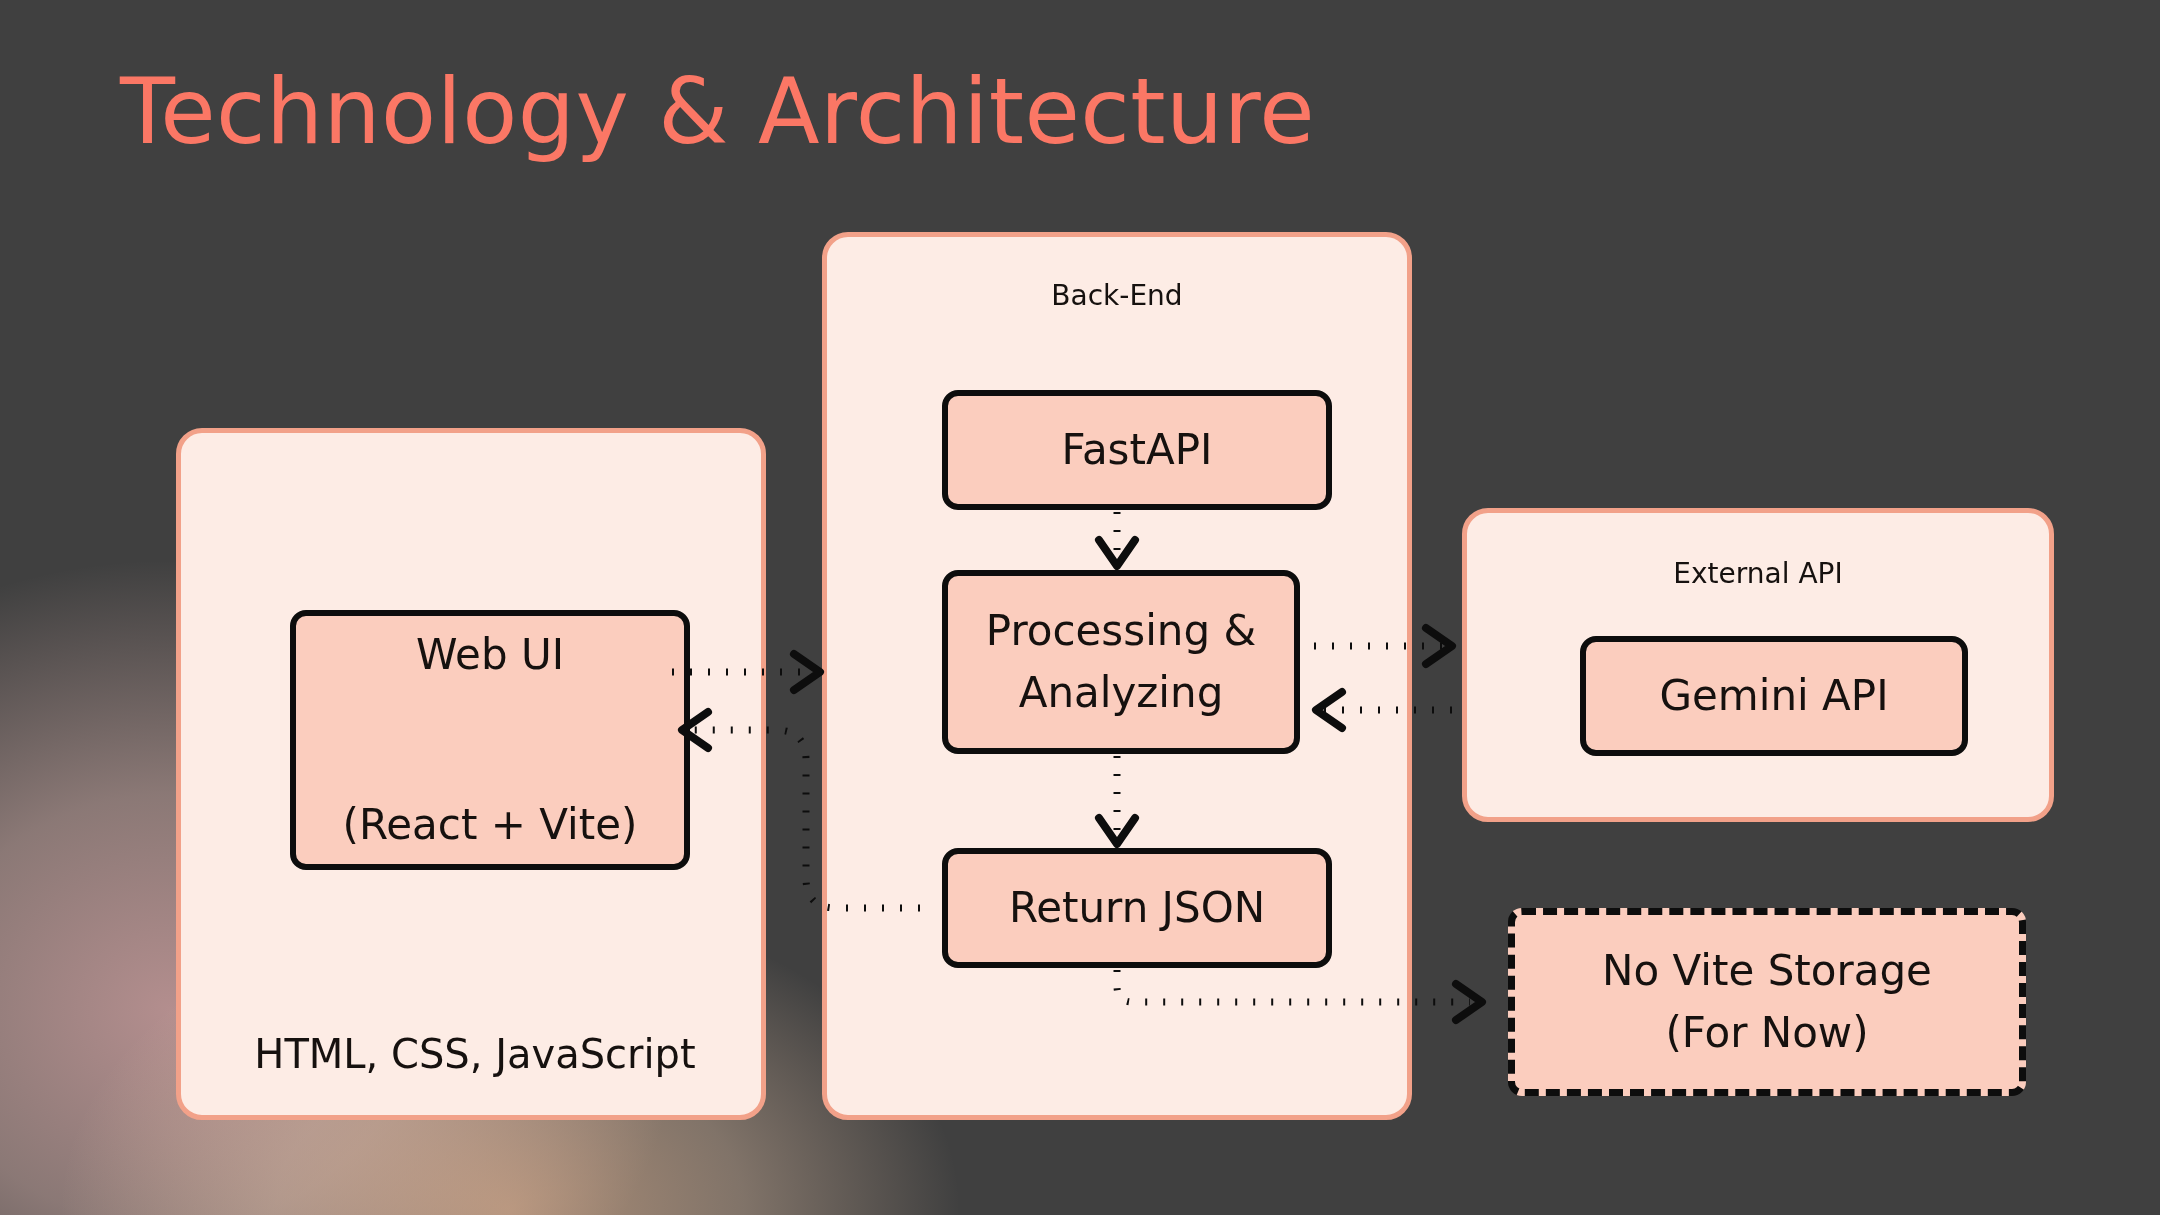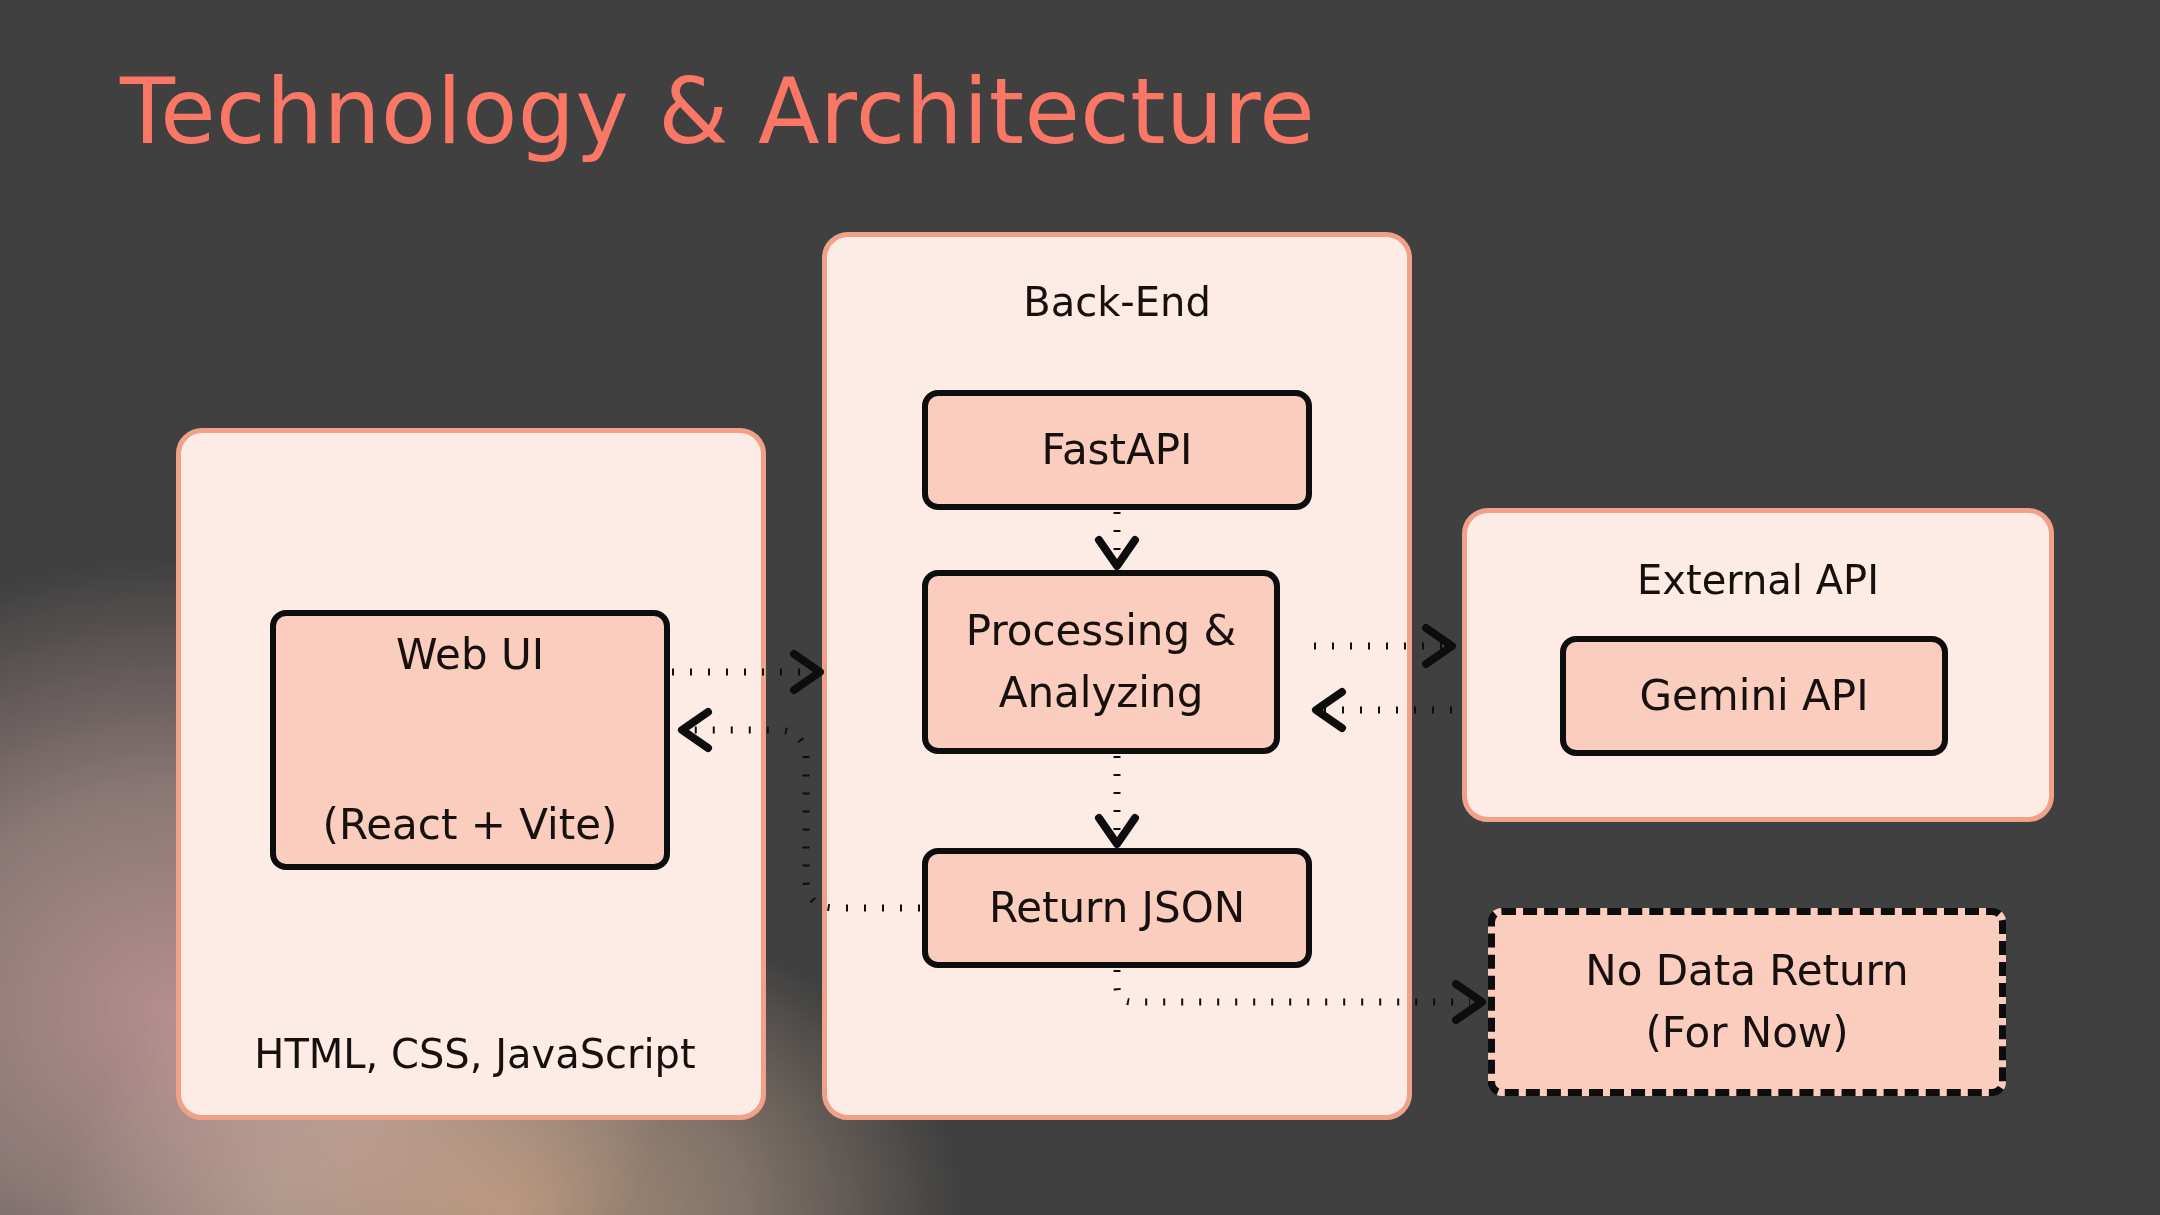--- a/index.html
+++ b/index.html
@@ -55,21 +55,21 @@
     box-sizing: border-box;
     background: #fdece5;
     border: 5px solid #f2a189;
     border-radius: 26px;
   }
   .group-title {
     position: absolute;
     left: 0;
     right: 0;
     text-align: center;
-    font-size: 40px;
+    font-size: 28px;
     color: #16110f;
     white-space: nowrap;
   }
   .group-footer {
     position: absolute;
     left: 0;
     right: 0;
     text-align: center;
     font-size: 40px;
     color: #16110f;
@@ -84,20 +84,21 @@
     border: 6px solid #0d0d0d;
     border-radius: 16px;
     display: flex;
     flex-direction: column;
     align-items: center;
     justify-content: center;
     color: #16110f;
     font-size: 42px;
     line-height: 1.34;
     text-align: center;
+    margin-left: 20px;
   }
   .node.dashed {
     border-style: dashed;
     border-width: 7px;
     border-radius: 14px;
   }
   .node .line + .line { margin-top: 6px; }
   .node .spacer { height: 26px; }
 
   
@@ -162,21 +163,21 @@
 
   <div class="group" id="group-external-api" style="left:1462px; top:508px; width:592px; height:314px;">
     <div class="group-title" style="top:44px;">External API</div>
   </div>
 
   <div class="node" id="node-gemini" style="left:1560px; top:636px; width:388px; height:120px;">
     <span class="line">Gemini API</span>
   </div>
 
   <div class="node dashed" id="node-no-storage" style="left:1488px; top:908px; width:518px; height:188px;">
-    <span class="line">No Data Return</span>
+    <span class="line">No Vite Storage</span>
     <span class="line">(For Now)</span>
   </div>
 
   <svg id="arrows" viewBox="0 0 2160 1215">
 
     <g>
       <path class="flow" d="M 672 672 L 812 672"></path>
       <path class="flow-head" d="M 794 654 L 820 672 L 794 690"></path>
     </g>
 

